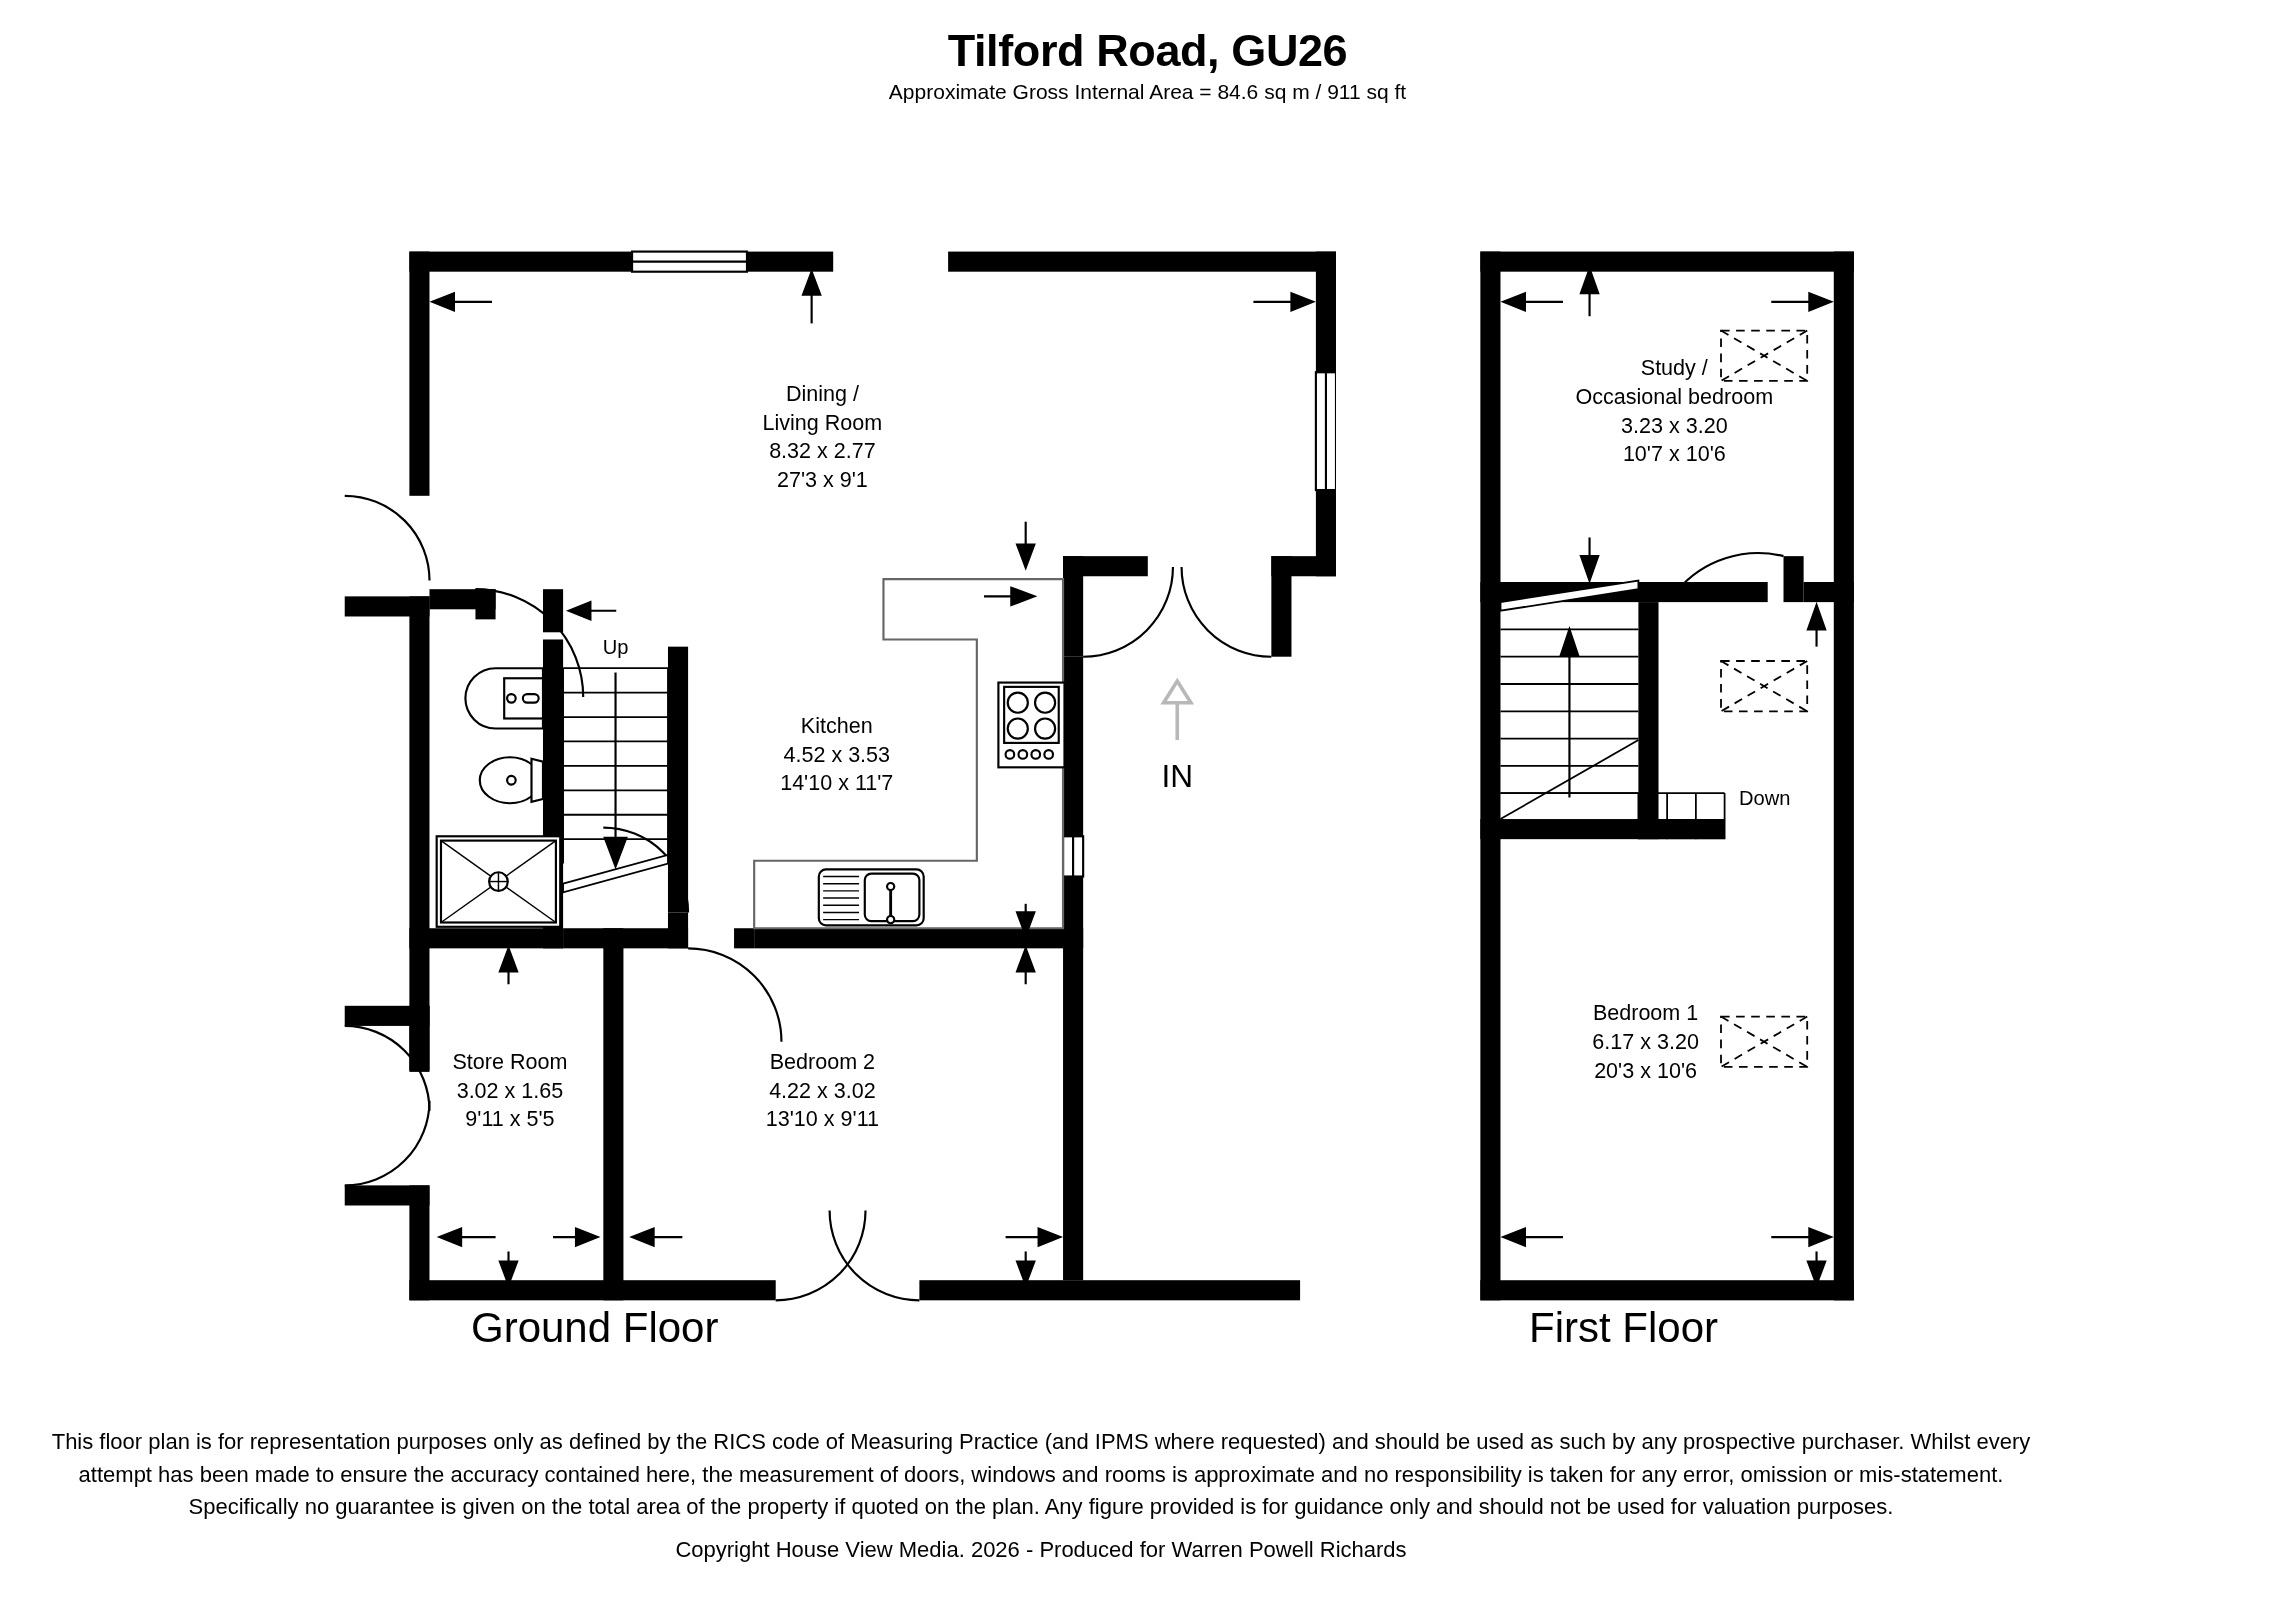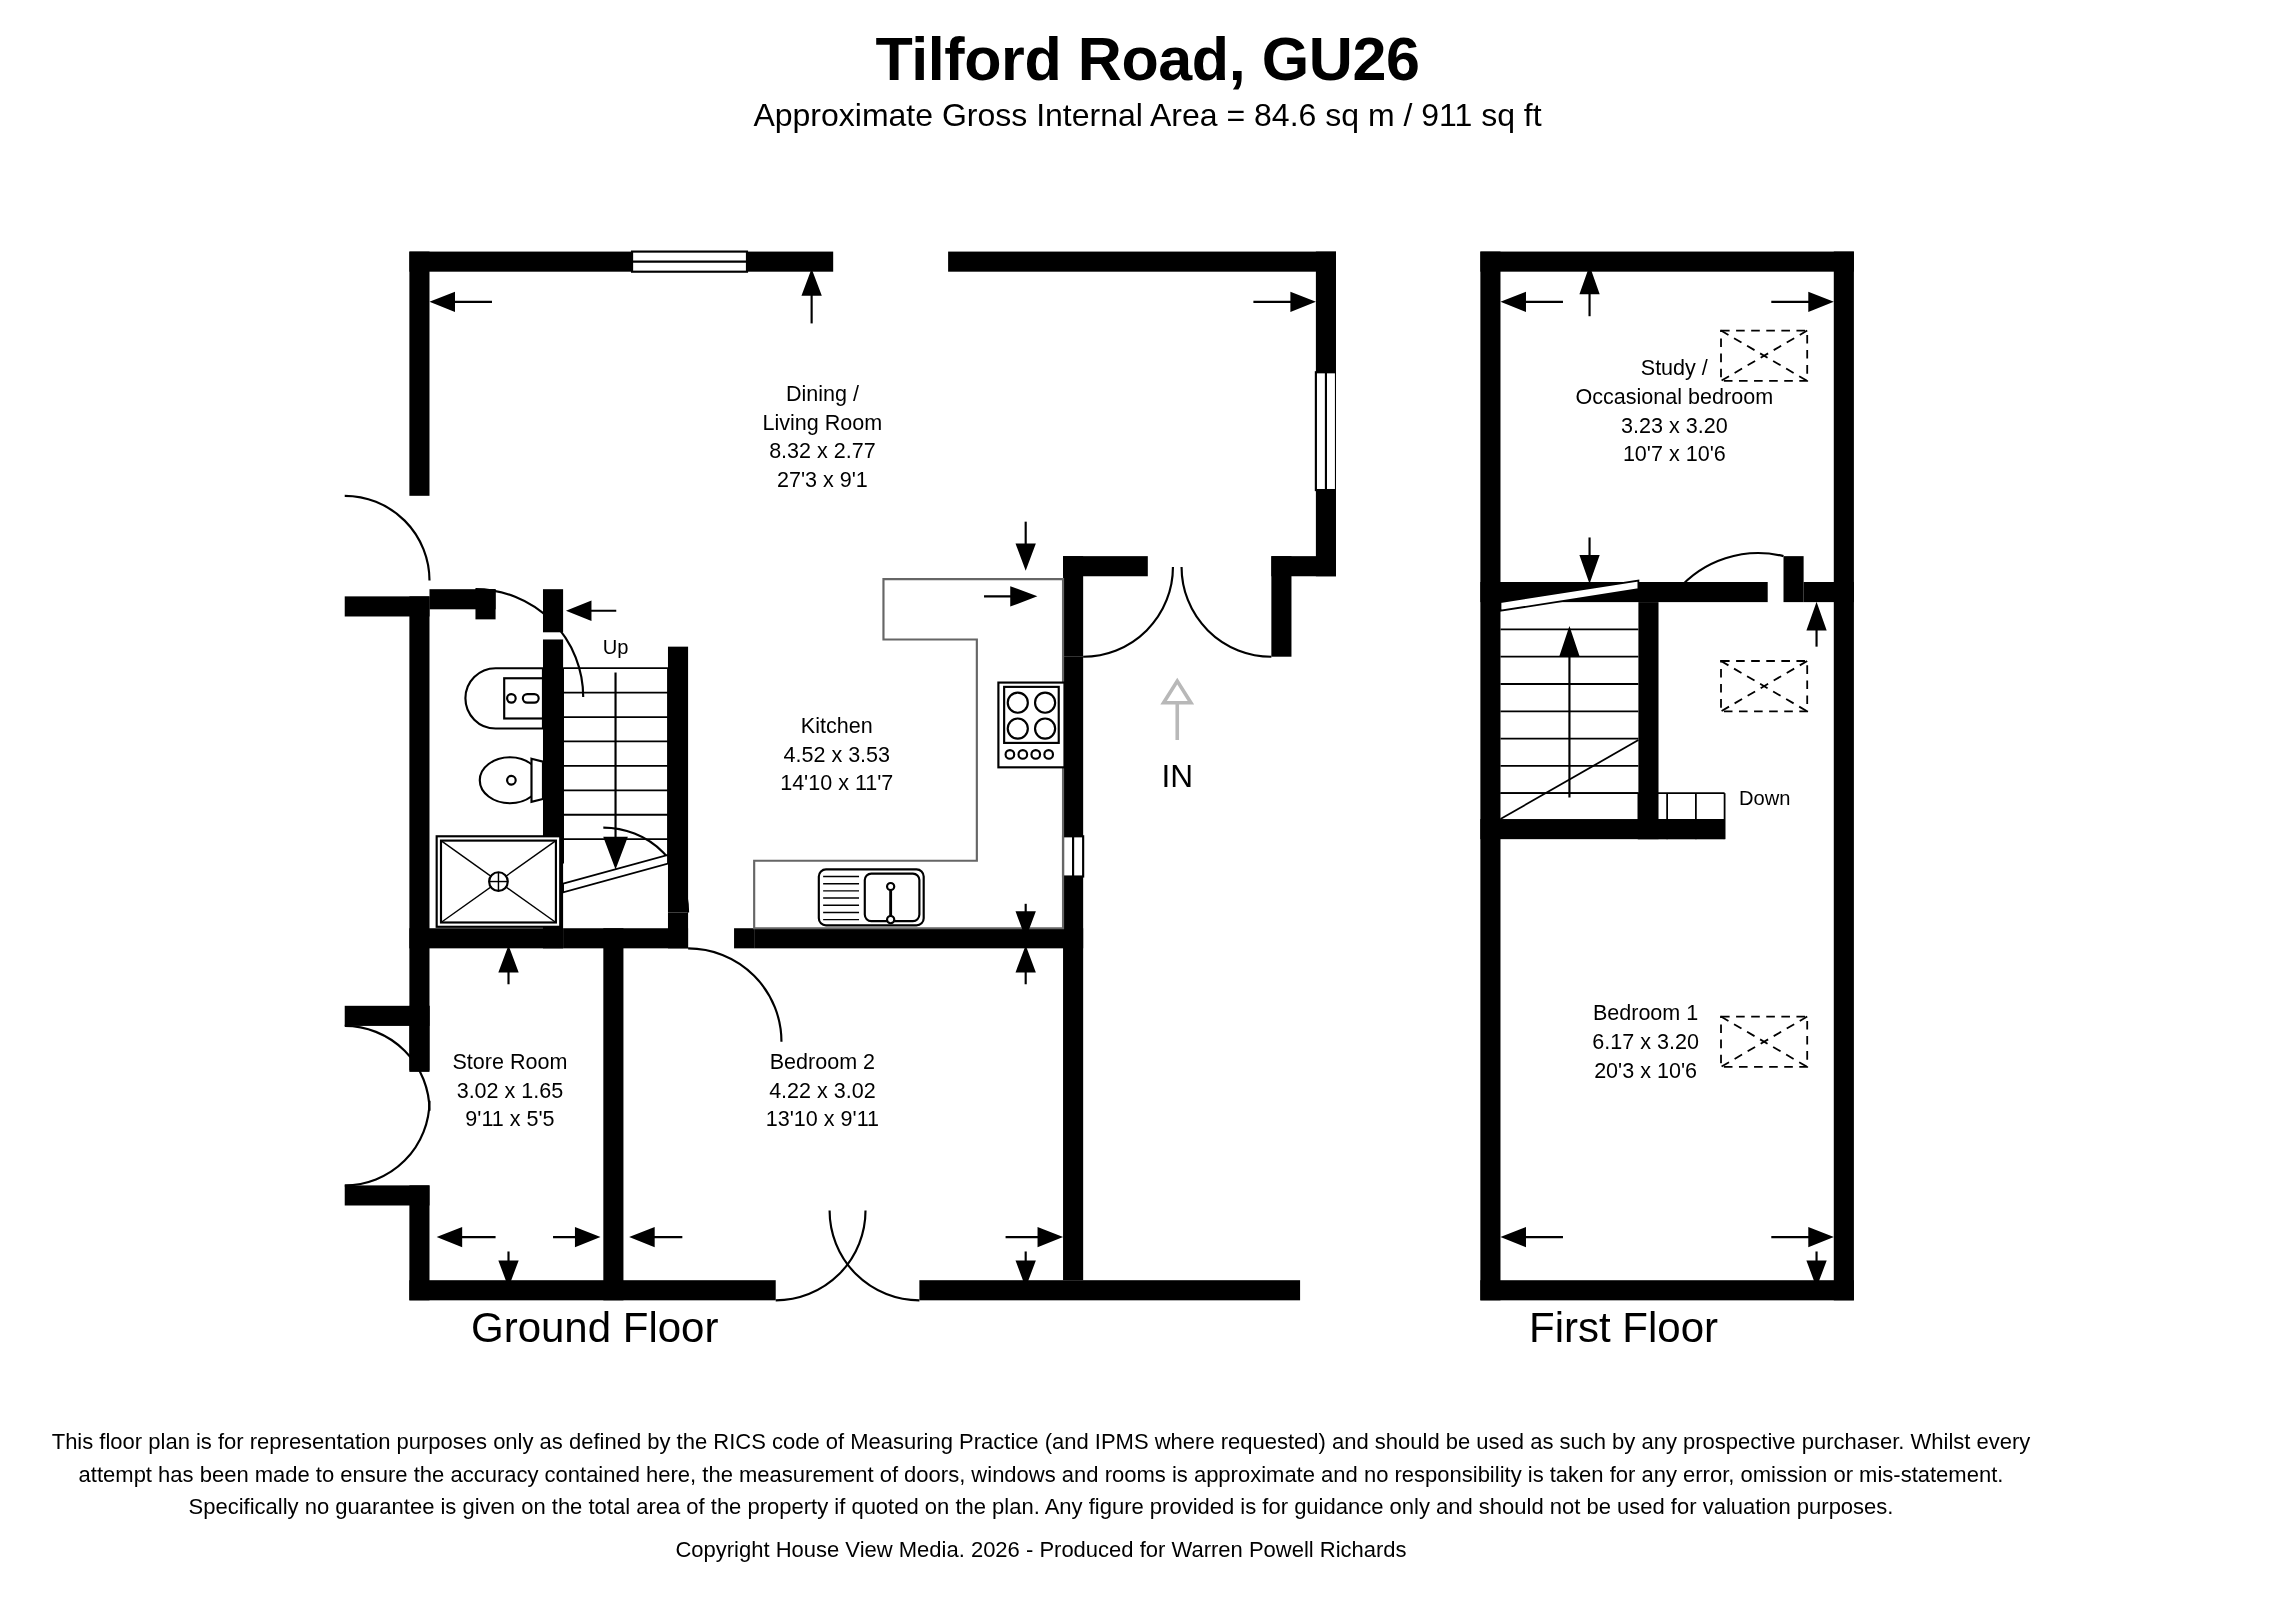--- a/index.html
+++ b/index.html
@@ -1,22 +1,22 @@
 <!DOCTYPE html>
 <html style="font-size:11.5px"><head>
 <meta charset="utf-8">
 <style>
   html,body{margin:0;padding:0;background:#ffffff;}
   body{width:2295px;height:1622px;font-family:"Liberation Sans",sans-serif;color:#000;overflow:hidden;}
   .page{position:relative;width:2295px;height:1622px;}
 
   
   .header{position:absolute;left:0;top:0;width:2295px;text-align:center;}
-  .title{font-size:61px;font-weight:bold;letter-spacing:-0.4px;margin-top:27px;line-height:1.05;}
-  .area-line{font-size:32px;line-height:1.28;margin-top:4.3px;}
+  .title{font-size:45px;font-weight:bold;letter-spacing:-0.4px;margin-top:27px;line-height:1.05;}
+  .area-line{font-size:21px;line-height:1.28;margin-top:4.3px;}
   .area-line:first-of-type{margin-top:11.5px;}
 
   
   .plans{position:absolute;left:0;top:237px;width:2295px;height:1150px;}
   .plan-svg{position:absolute;top:0;}
   #ground-svg{left:316px;}
   #first-svg{left:1466px;}
 
   
   .floor-caption{position:absolute;font-size:42px;font-weight:normal;}

